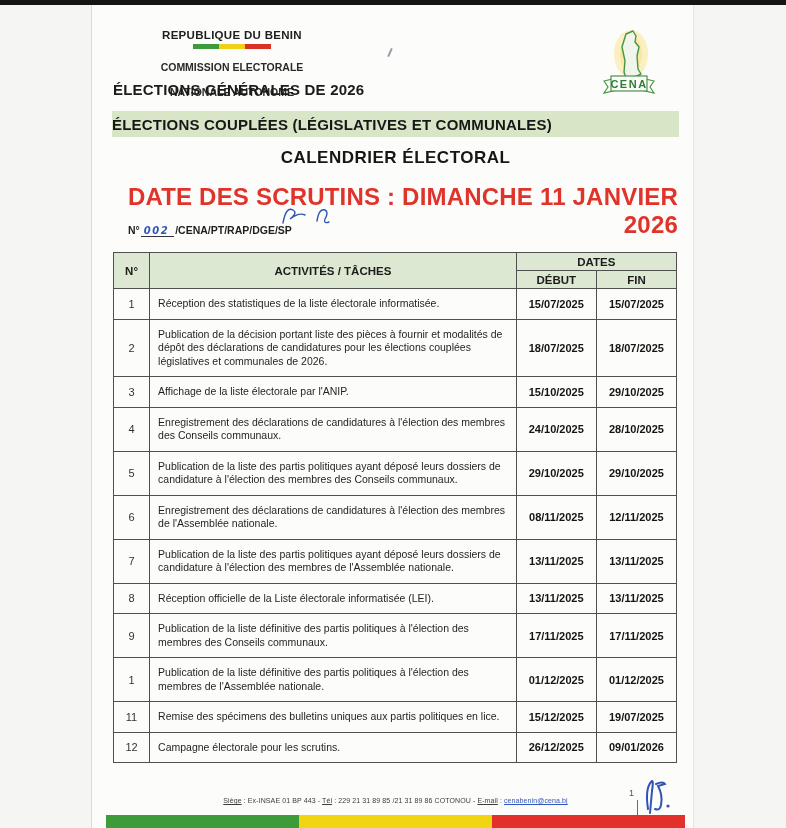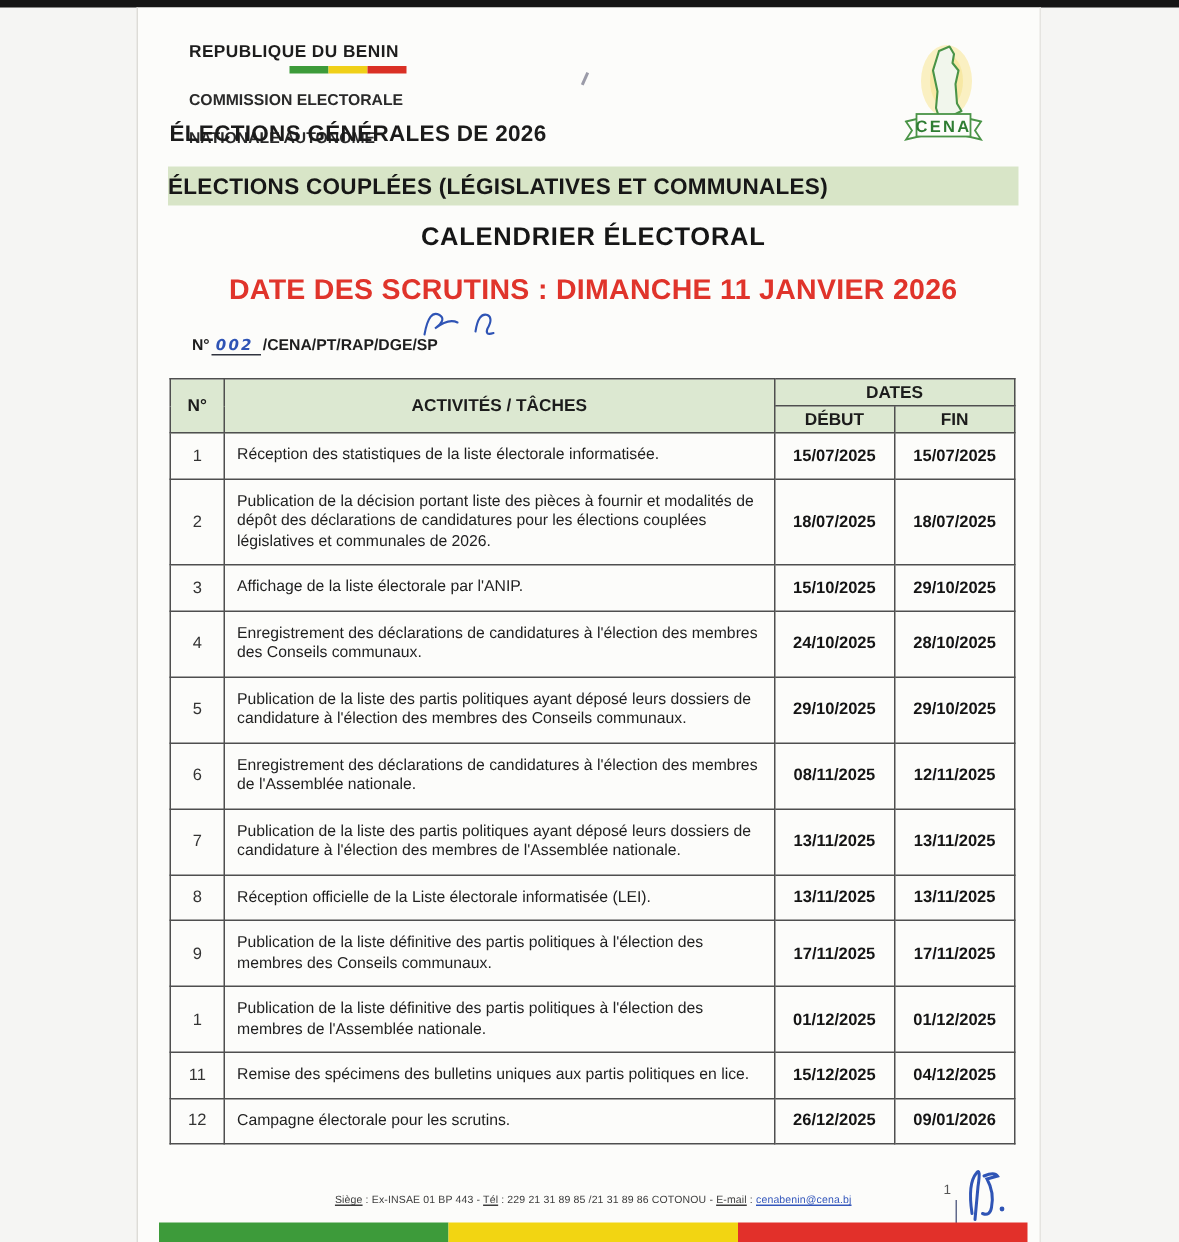--- a/index.html
+++ b/index.html
@@ -9,40 +9,40 @@
     font-family:"Liberation Sans", sans-serif;
     color:#222;
   }
   .top-strip{position:absolute;top:0;left:0;width:786px;height:5px;background:#151515;}
   .page{
     position:absolute;top:5px;left:91px;width:601px;height:823px;
     background:#fcfcfa;
     border-left:1px solid #dddcd7;border-right:1px solid #e5e4e0;
   }
   
-  .org-block{position:absolute;top:24px;left:34px;width:212px;}
+  .org-block{position:absolute;top:24px;left:34px;width:212px;text-align:center;}
   .republic{font-size:11.5px;font-weight:bold;letter-spacing:.3px;color:#1d1d1d;}
   .mini-flag{width:78px;height:5px;margin:3px auto 3px auto;display:flex;}
   .mini-flag span{height:100%;}
   .mf-g{width:26px;background:#3d9b3a;}
   .mf-y{width:26px;background:#f0d018;}
   .mf-r{width:26px;background:#da3025;}
   .org-line{font-size:10.5px;font-weight:bold;color:#2a2a2a;line-height:13px;margin-top:12px;}
   .pen-slash{position:absolute;left:297px;top:43px;width:2px;height:9px;background:#9b9ba8;transform:rotate(24deg);}
   .logo{position:absolute;top:20px;left:503px;width:68px;height:82px;}
   
   .title-general{position:absolute;top:76px;left:21px;width:565px;
     font-size:15px;font-weight:bold;color:#1b1b1b;letter-spacing:.2px;}
   .title-coupled{position:absolute;top:106px;left:20px;width:567px;text-align:left;
     background:#d8e5c7;padding:5px 0 4px 0;
     font-size:15px;font-weight:bold;color:#171717;letter-spacing:.2px;}
   .title-calendar{position:absolute;top:143px;left:21px;width:565px;text-align:center;
     font-size:17px;font-weight:bold;color:#161616;letter-spacing:.5px;}
-  .title-red{position:absolute;top:178px;left:21px;width:565px;text-align:center;
-    font-size:19px;font-weight:bold;color:#e0342b;letter-spacing:.2px;}
+  .title-red{position:absolute;top:178px;left:21px;width:565px;text-align:right;
+    font-size:24px;font-weight:bold;color:#e0342b;letter-spacing:.2px;}
   
   .ref-line{position:absolute;top:219px;left:36px;font-size:10.5px;font-weight:bold;color:#1e1e1e;}
   .hw-number{
     font-family:"DejaVu Sans", sans-serif;font-style:italic;font-weight:bold;
     color:#2f54b5;font-size:10px;letter-spacing:1.5px;
     border-bottom:1.5px solid #30343f;padding:0 5px 0 3px;margin:0 1px;
   }
   .squiggles{position:absolute;left:183px;top:196px;}
   
   .cal-table{
@@ -195,21 +195,21 @@
       <tr>
         <td class="c-num">1</td>
         <td class="c-act">Publication de la liste définitive des partis politiques à l'élection des membres de l'Assemblée nationale.</td>
         <td class="c-date">01/12/2025</td>
         <td class="c-date">01/12/2025</td>
       </tr>
       <tr>
         <td class="c-num">11</td>
         <td class="c-act">Remise des spécimens des bulletins uniques aux partis politiques en lice.</td>
         <td class="c-date">15/12/2025</td>
-        <td class="c-date">04/12/2025</td>
+        <td class="c-date">19/07/2025</td>
       </tr>
       <tr>
         <td class="c-num">12</td>
         <td class="c-act">Campagne électorale pour les scrutins.</td>
         <td class="c-date">26/12/2025</td>
         <td class="c-date">09/01/2026</td>
       </tr>
     </tbody>
   </table>
 

